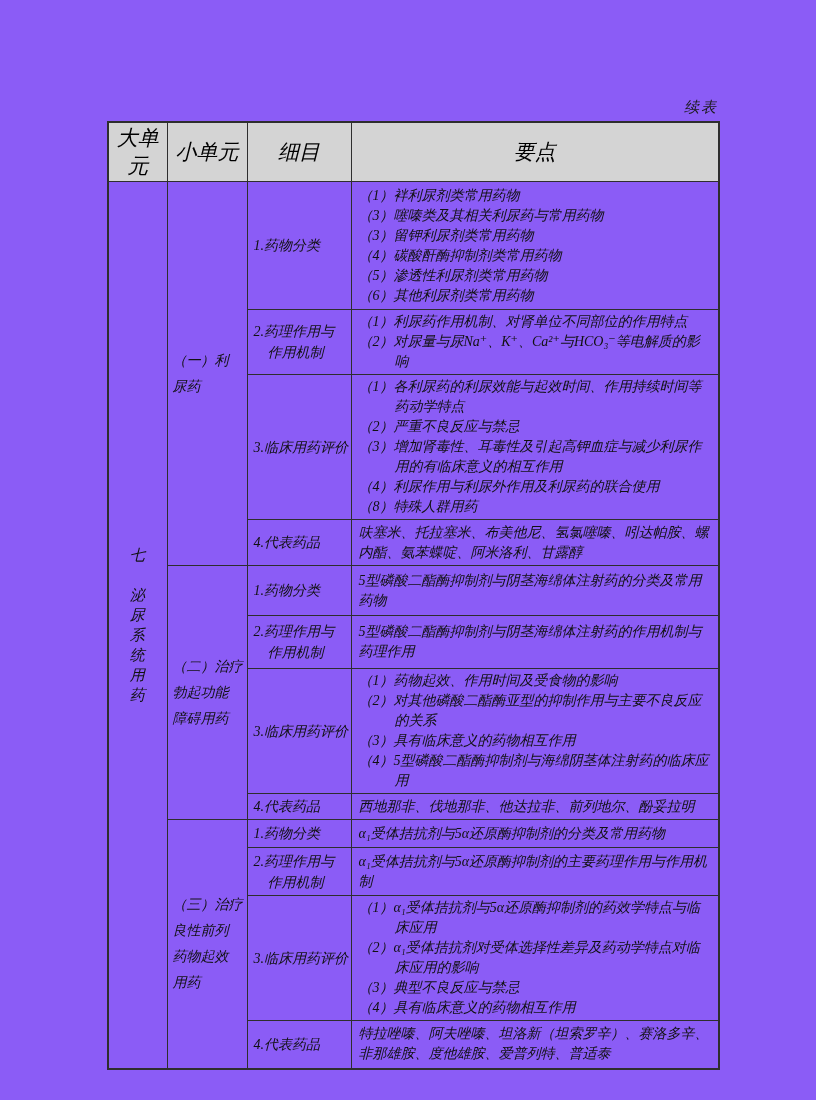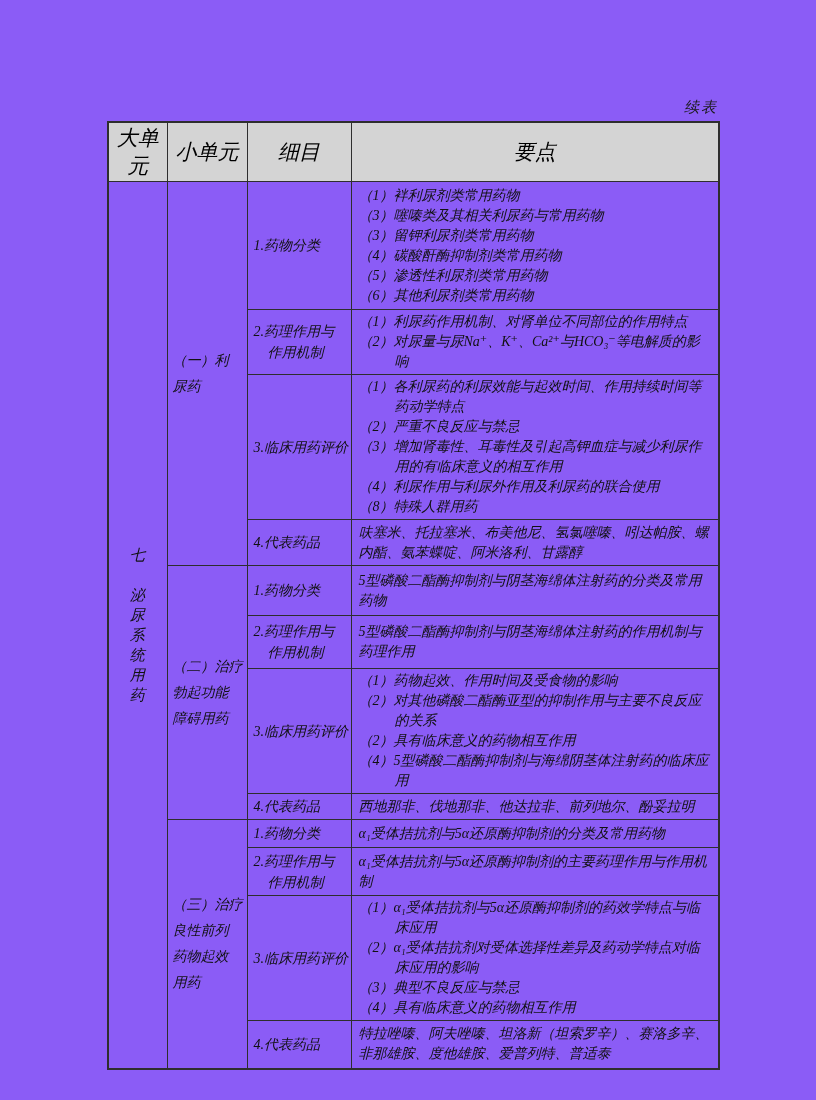--- a/index.html
+++ b/index.html
@@ -132,21 +132,21 @@
 　作用机制</td>
         <td class="points">
           <div class="para">5型磷酸二酯酶抑制剂与阴茎海绵体注射药的作用机制与药理作用</div>
         </td>
       </tr>
       <tr style="height:100px">
         <td class="item">3.临床用药评价</td>
         <td class="points">
           <div class="pt">（1）药物起效、作用时间及受食物的影响</div>
           <div class="pt">（2）对其他磷酸二酯酶亚型的抑制作用与主要不良反应的关系</div>
-          <div class="pt">（2）具有临床意义的药物相互作用</div>
+          <div class="pt">（3）具有临床意义的药物相互作用</div>
           <div class="pt">（4）5型磷酸二酯酶抑制剂与海绵阴茎体注射药的临床应用</div>
         </td>
       </tr>
       <tr style="height:26px">
         <td class="item">4.代表药品</td>
         <td class="points">
           <div class="para">西地那非、伐地那非、他达拉非、前列地尔、酚妥拉明</div>
         </td>
       </tr>
 

